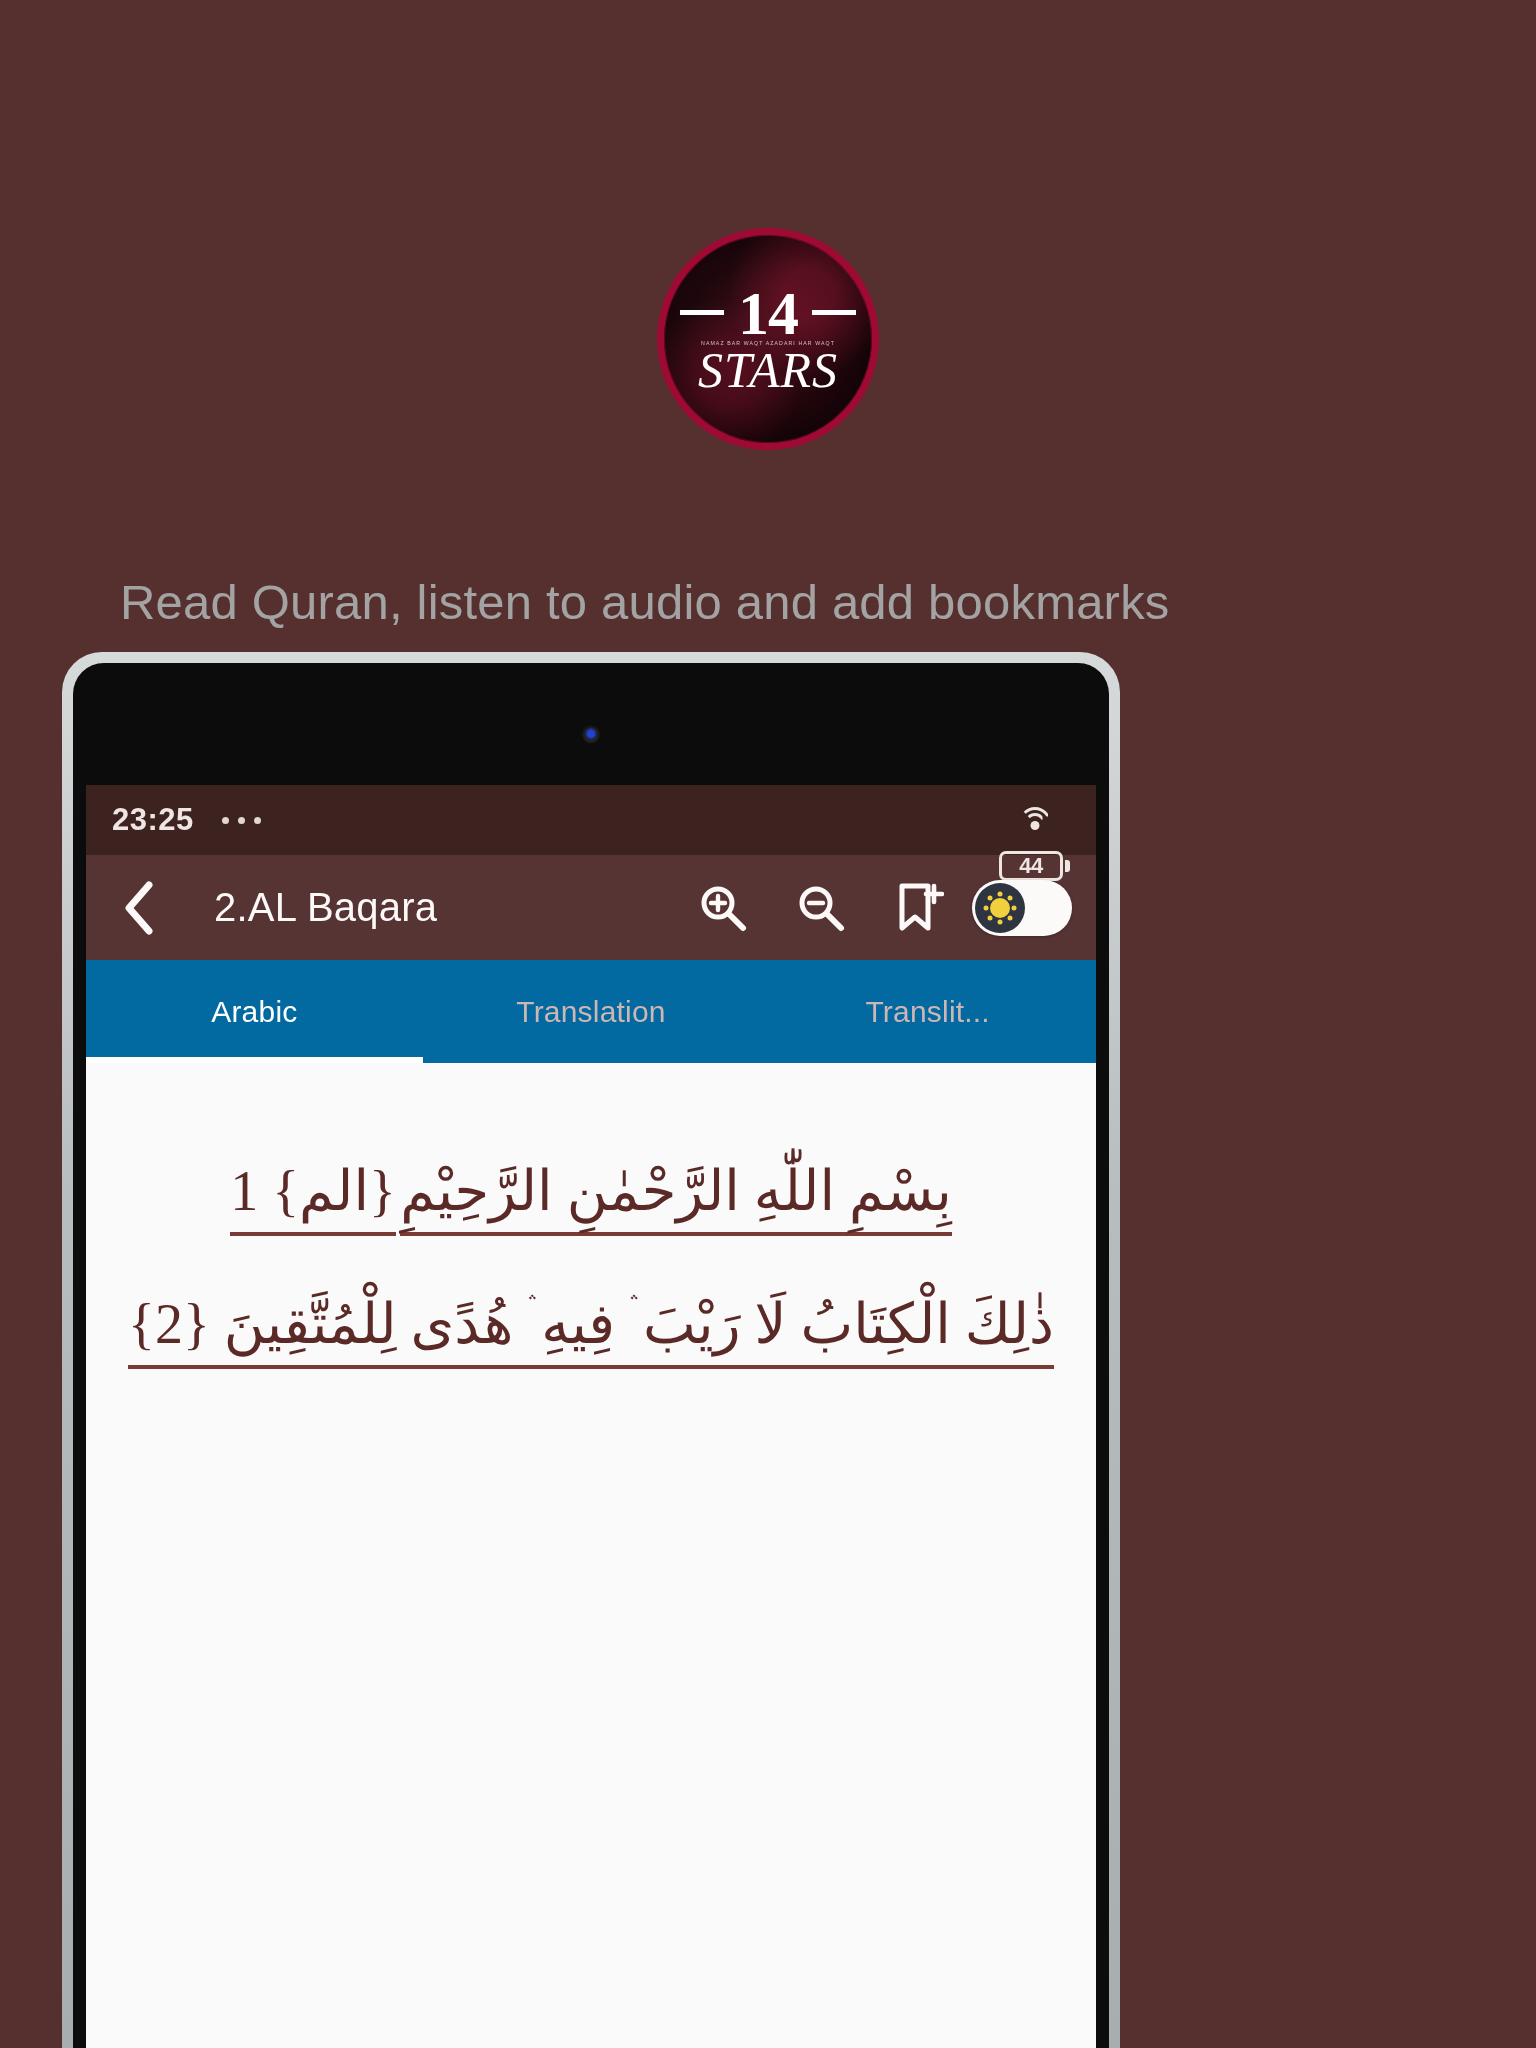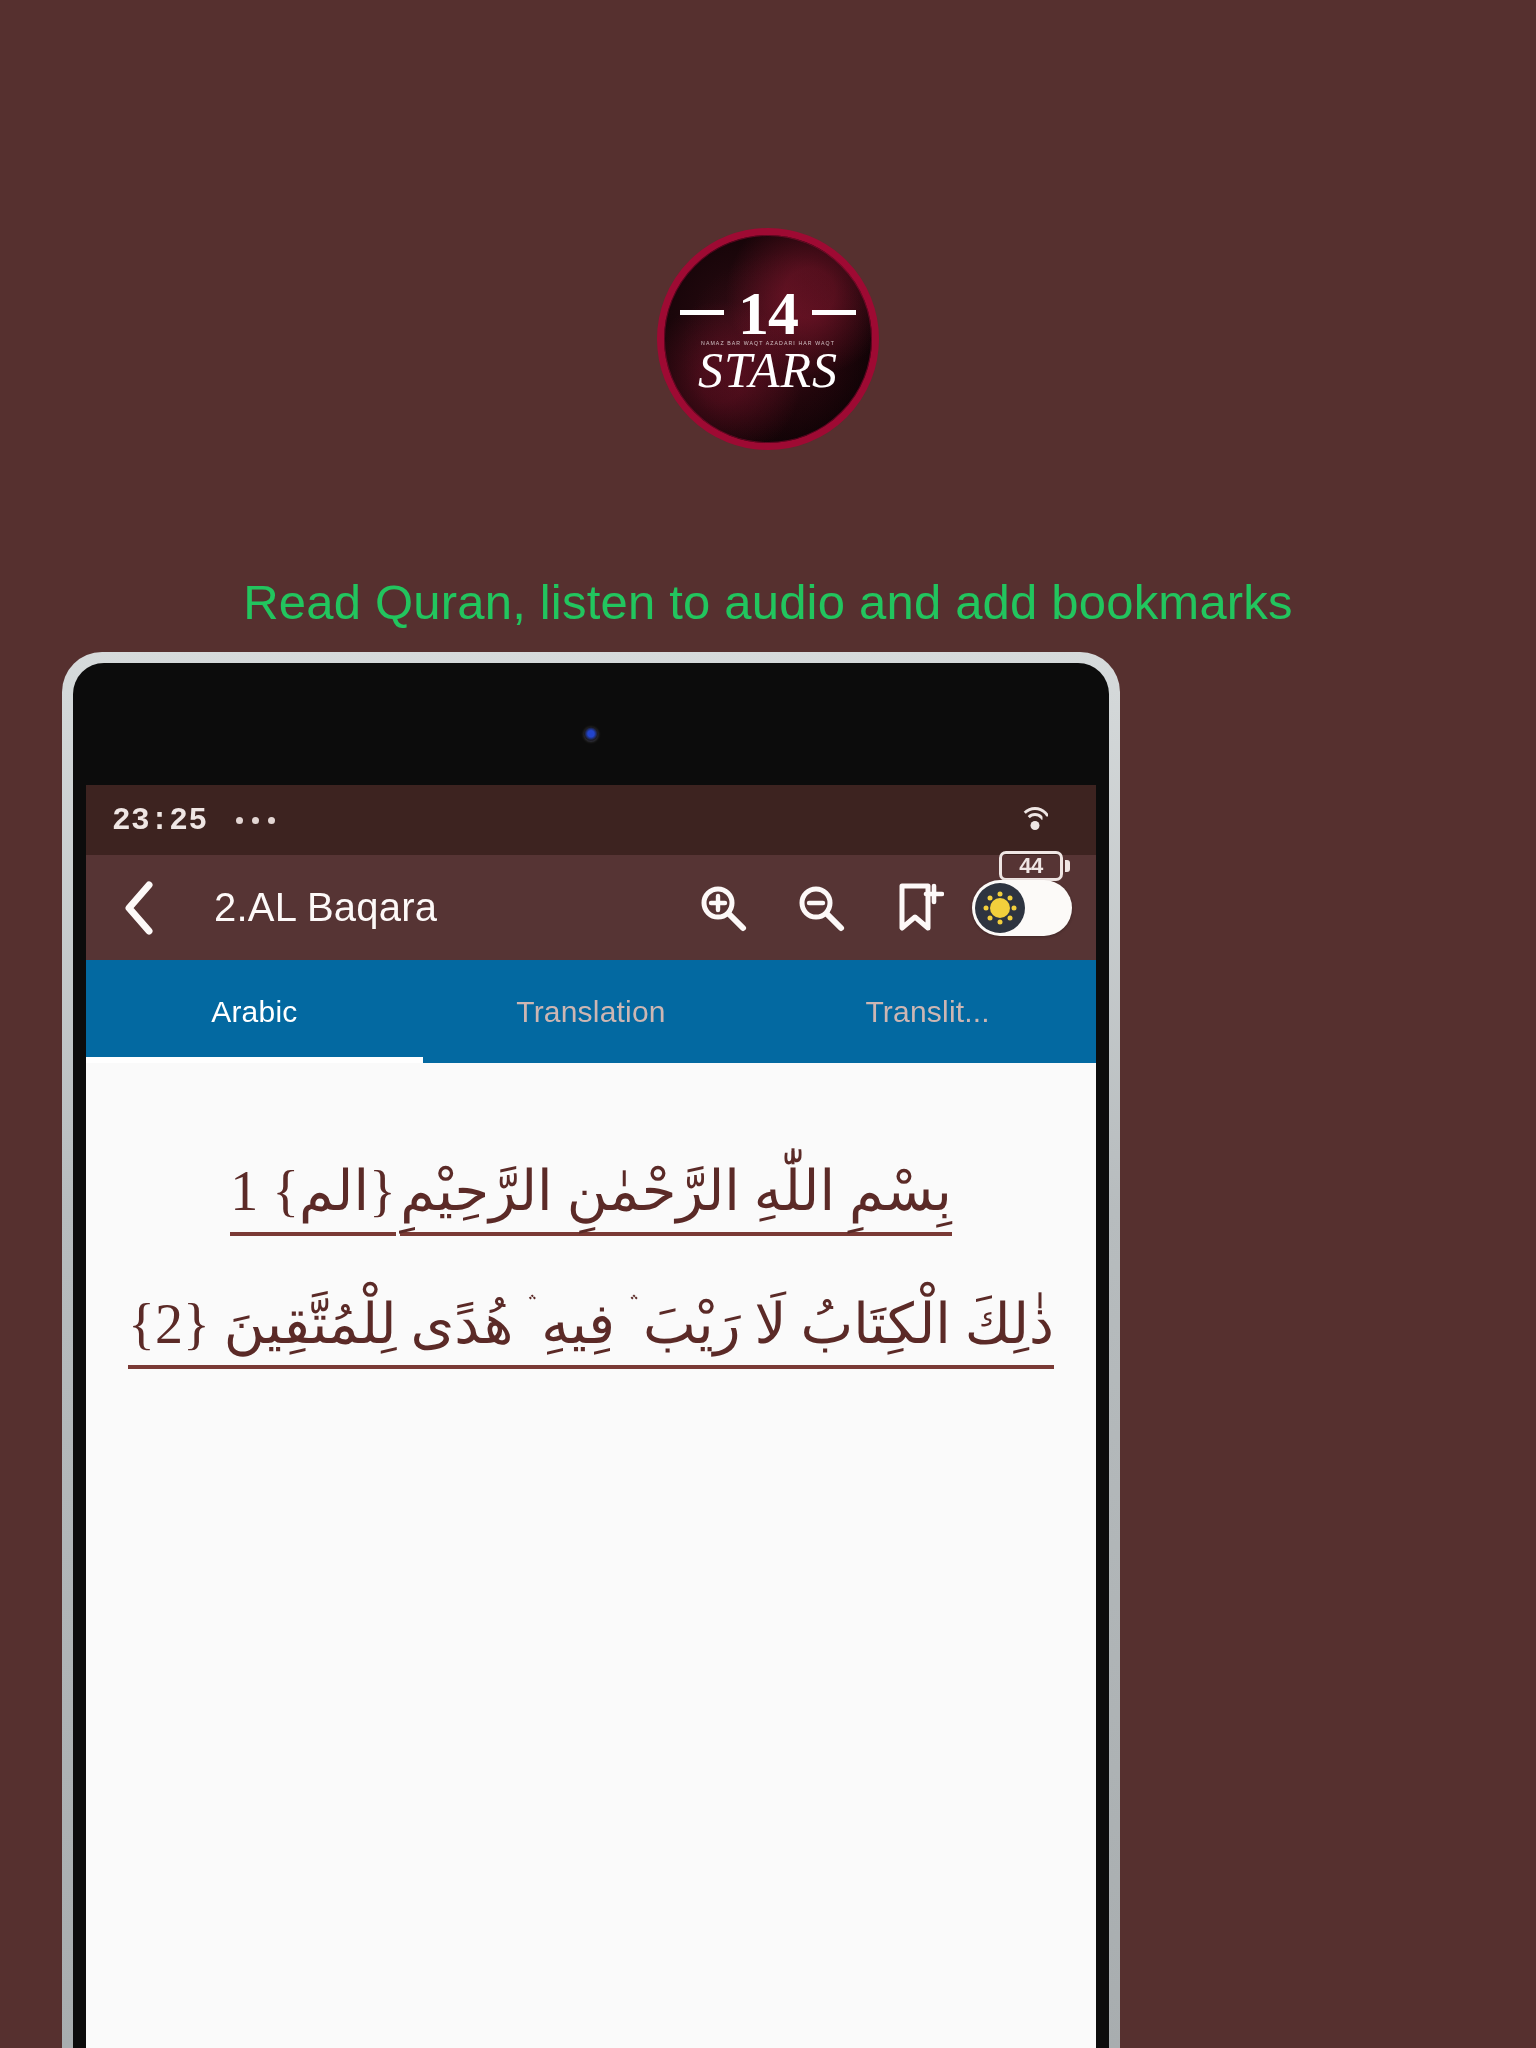--- a/index.html
+++ b/index.html
@@ -46,21 +46,21 @@
   }
   .logo-stars{
     position:relative; z-index:2;
     color:#fff; font-family:"Liberation Serif", serif; font-style:italic;
     font-size:50px; letter-spacing:1px; line-height:1; margin-top:-1px;
   }
 
   
   #headline{
     position:absolute; left:120px; right:120px; top:575px;
-    text-align:center; color:#22c55e;
+    text-align:left; color:#a3a3a3;
     font-size:49px; line-height:1.12; font-weight:400;
     letter-spacing:.2px;
   }
 
   
   #tablet{
     position:absolute; left:62px; top:652px; width:1058px; height:1396px;
     border-radius:40px 40px 0 0;
     background:linear-gradient(180deg,#d6dadb 0%, #b7bcbe 40%, #a8adaf 100%);
     padding:11px 11px 0 11px;
@@ -85,21 +85,21 @@
     overflow:hidden;
     position:relative;
   }
 
   
   #statusbar{
     height:70px; background:#3D2320;
     display:flex; align-items:center; padding:0 26px;
     color:#EFE6E4;
   }
-  #sb-time{ font-size:31px; font-weight:700; letter-spacing:.5px;font-family:Liberation Mono, monospace; }
+  #sb-time{ font-size:31px; font-weight:700; letter-spacing:.5px; }
   #sb-dots{ margin-left:28px; display:flex; gap:9px; align-items:center; }
   #sb-dots i{ width:7px; height:7px; border-radius:50%; background:#E3D6D3; display:block; }
   #sb-right{ margin-left:auto; display:flex; align-items:center; gap:20px;flex-direction:column; }
   .bars{ display:flex; align-items:flex-end; gap:3px; height:26px; }
   .bars i{ width:5px; background:#EFE6E4; display:block; border-radius:1px; }
   .bars i:nth-child(1){height:9px}
   .bars i:nth-child(2){height:14px}
   .bars i:nth-child(3){height:19px}
   .bars i:nth-child(4){height:24px}
   .bars i:nth-child(5){height:28px; background:#8d706c}

